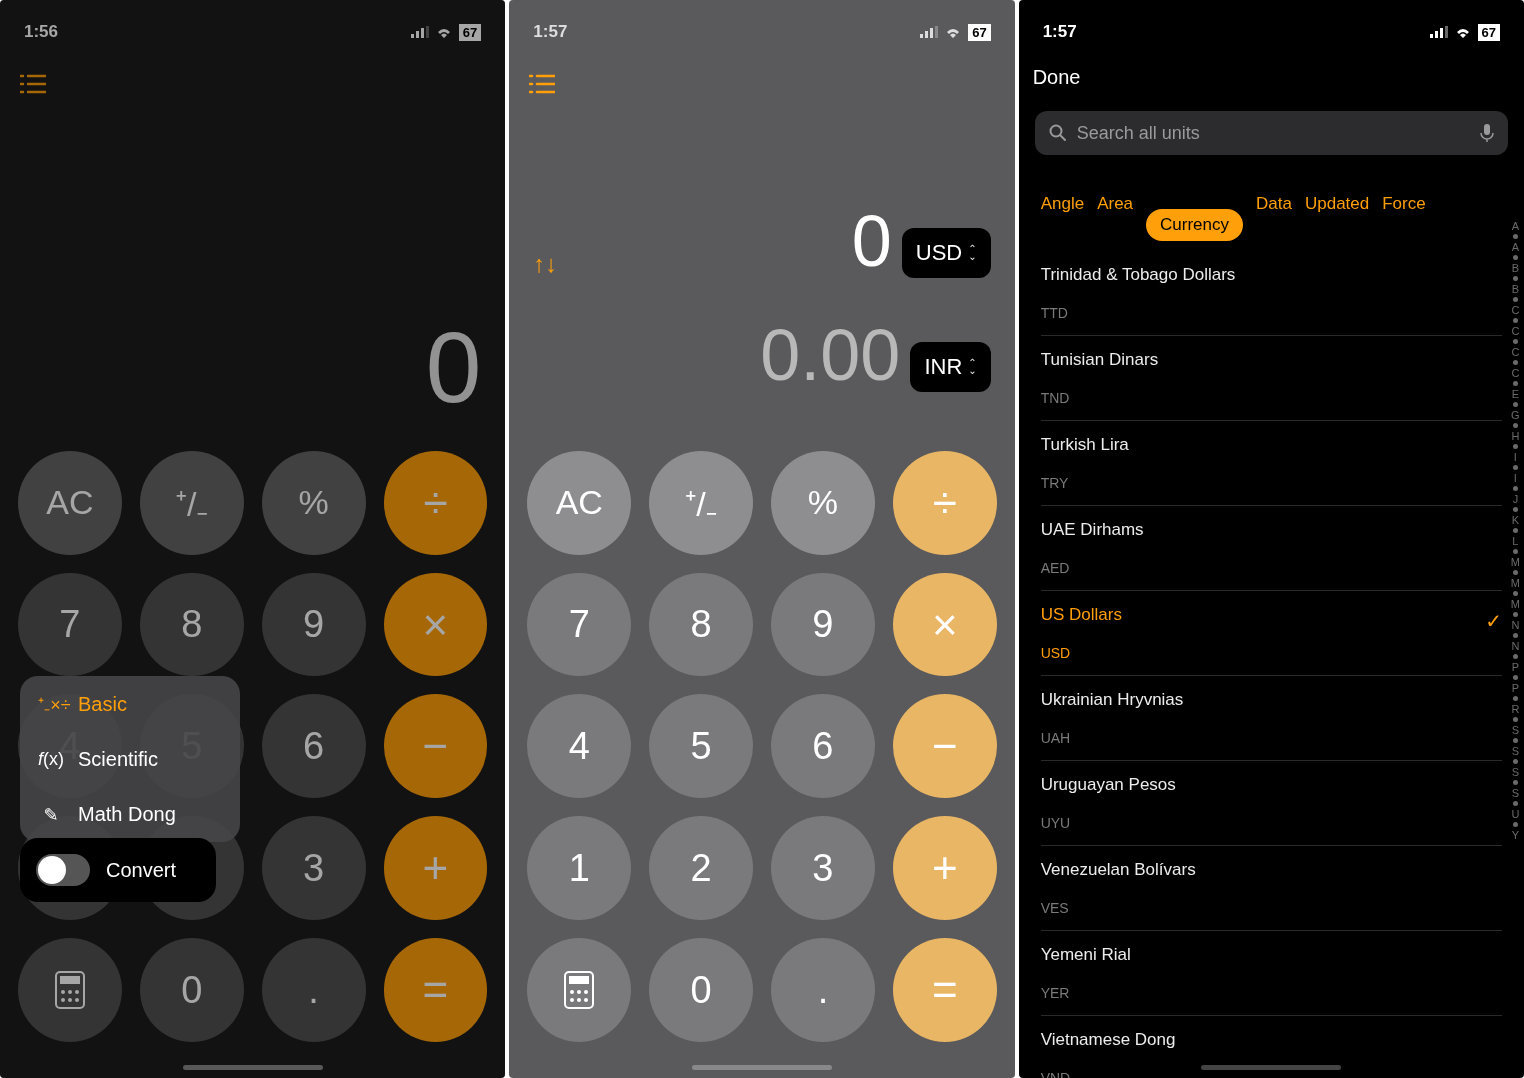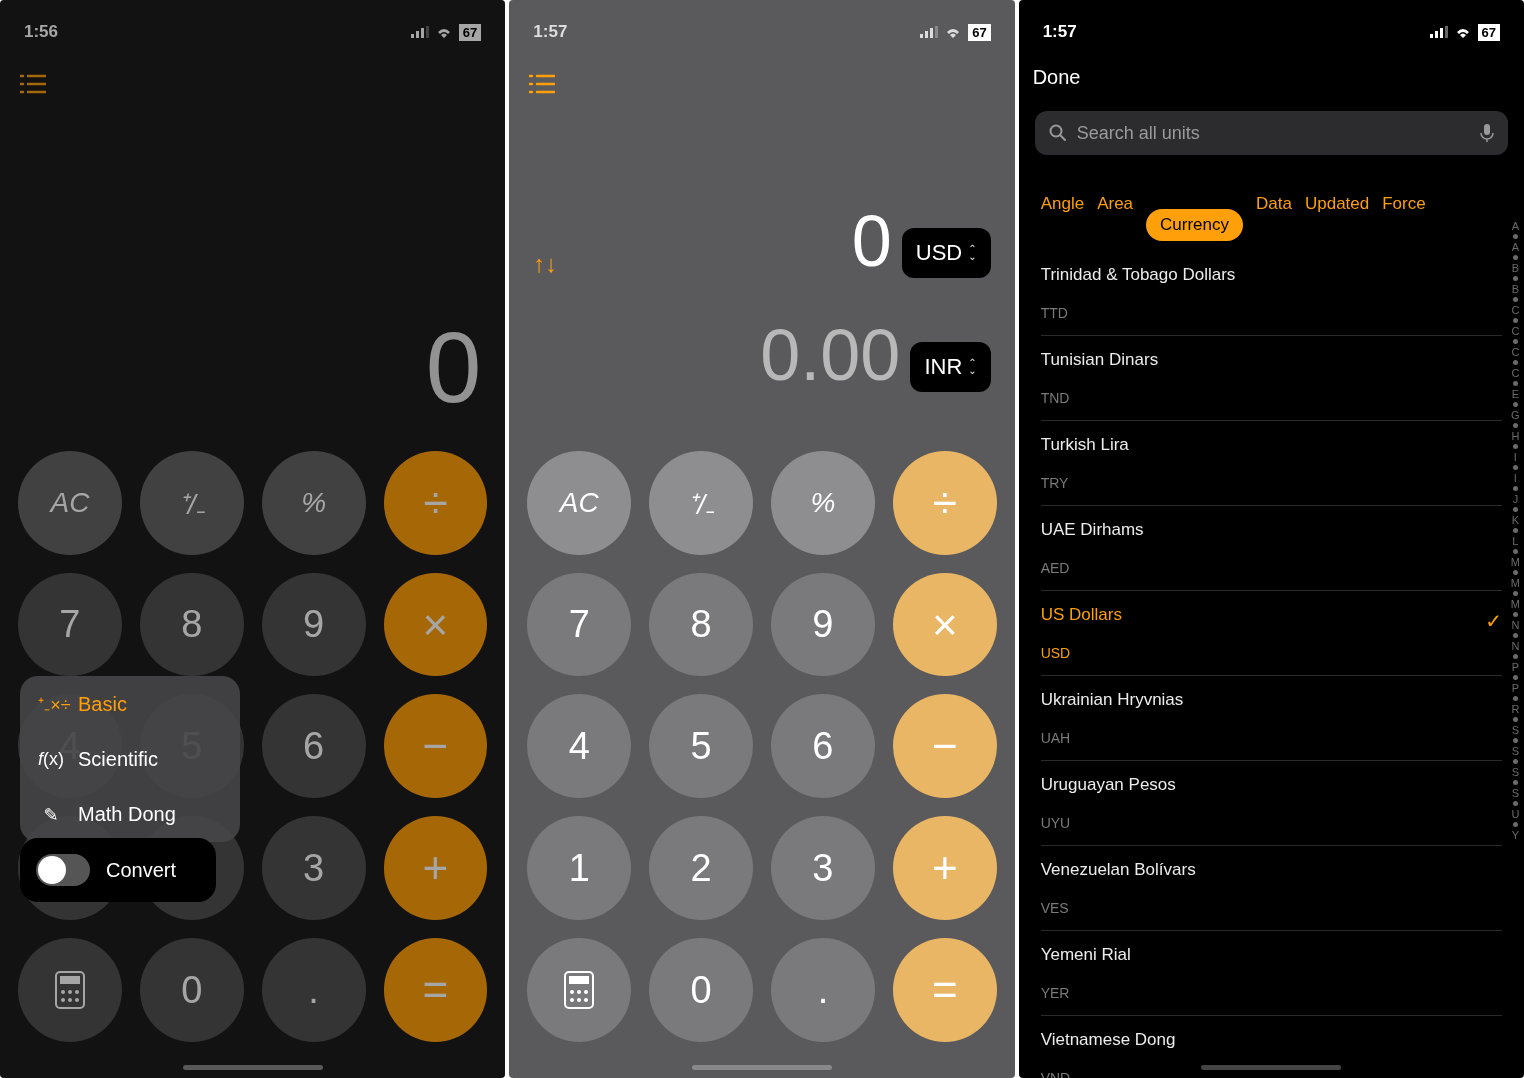--- a/index.html
+++ b/index.html
@@ -17,21 +17,21 @@
 .convert-display { position: absolute; top: 150px; left: 24px; right: 24px; }
 .conv-row { display: flex; align-items: baseline; justify-content: flex-end; gap: 10px; position: relative; }
 .conv-value { font-size: 72px; font-weight: 200; color: #fff; }
 .conv-value.grey { color: #b8b8b8; }
 .pill { background: #000; color: #fff; padding: 12px 14px; border-radius: 12px; display: flex; align-items: center; gap: 6px; font-size: 22px; position: relative; top: -6px; }
 .chevrons { display: flex; flex-direction: column; font-size: 10px; line-height: 8px; color: #eee; }
 .swap-icon { position: absolute; left: 24px; top: 240px; color: #ff9f0a; font-size: 24px; }
 .divider-line { position: absolute; top: 248px; left: 60px; right: 100px; height: 1px; background: #5a5a5a; }
 .keypad { position: absolute; bottom: 36px; left: 18px; right: 18px; display: grid; grid-template-columns: repeat(4, 1fr); gap: 18px; }
 .key { aspect-ratio: 1/1; border-radius: 50%; display: flex; align-items: center; justify-content: center; font-size: 38px; color: #fff; font-weight: 400; }
-.key.fn { background: #646466; color: #fff; font-size: 28px; font-style: italic; }
+.key.fn { background: #646466; color: #fff; font-size: 34px; }
 .key.num { background: #505052; }
 .key.op { background: #ff9f0a; font-size: 44px; font-weight: 300; }
 .menu-popup { position: absolute; bottom: 220px; left: 20px; width: 220px; background: rgba(70,70,72,0.9); border-radius: 18px; overflow: hidden; z-index: 10; }
 .menu-item { display: flex; align-items: center; gap: 14px; padding: 16px 18px; color: #ffffff; font-size: 20px; }
 .menu-item.active { color: #ff9f0a; }
 .menu-item .micon { width: 26px; text-align: center; font-size: 18px; }
 .convert-toggle { position: absolute; bottom: 220px; left: 20px; width: 196px; background: #000; border-radius: 18px; padding: 16px; display: flex; align-items: center; gap: 16px; z-index: 10; }
 .toggle-switch { width: 54px; height: 32px; background: #555; border-radius: 20px; position: relative; }
 .toggle-knob { position: absolute; left: 2px; top: 2px; width: 28px; height: 28px; background: #fff; border-radius: 50%; }
 .convert-toggle span { color: #fff; font-size: 20px; }

